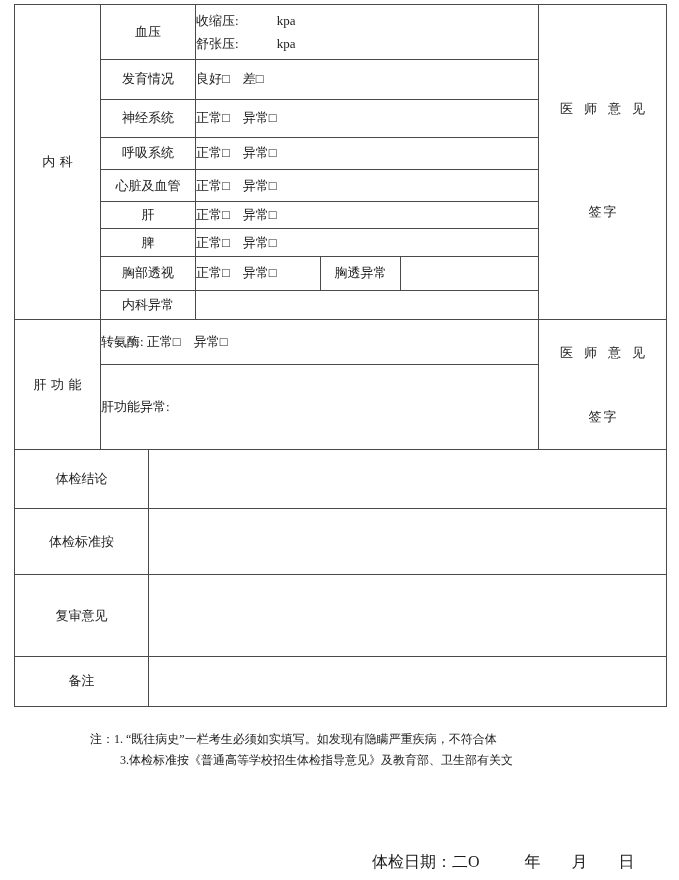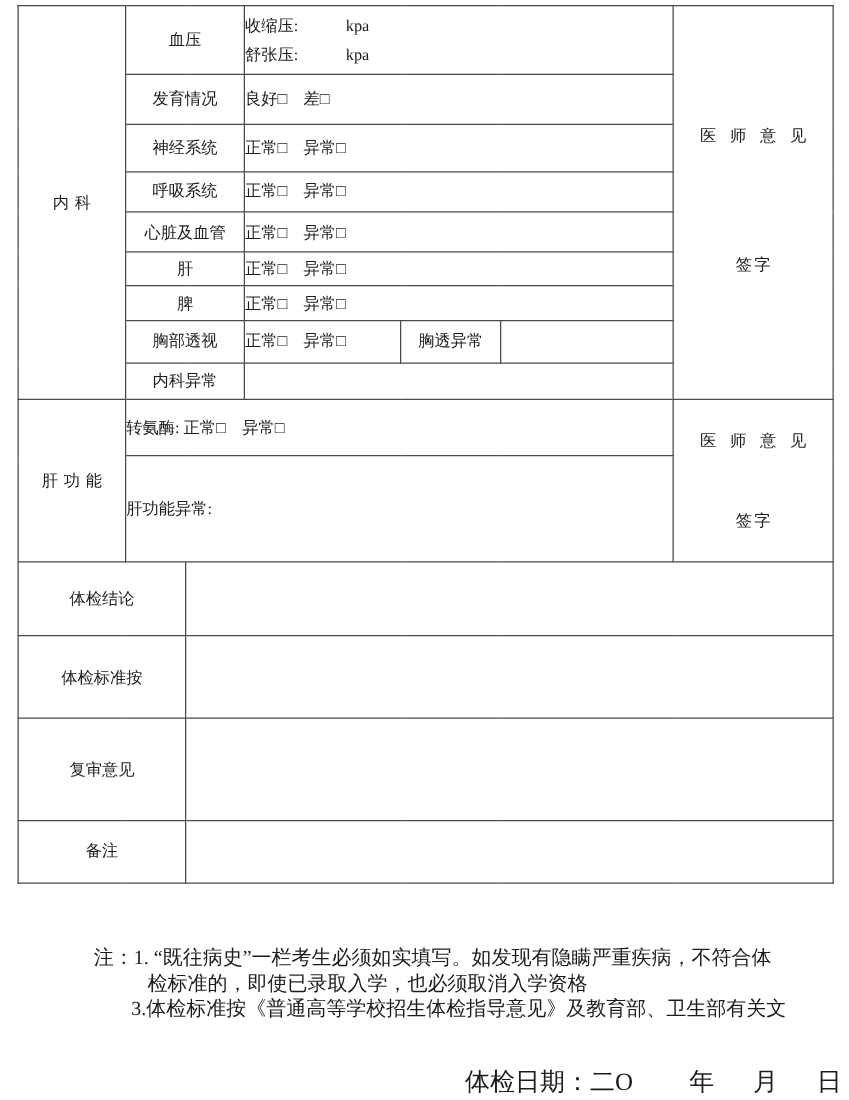--- a/index.html
+++ b/index.html
@@ -28,28 +28,28 @@
   .bp-unit{margin-left:38px;}
   .opinion-cell{position:relative;}
   .op-line{position:absolute;left:0;width:100%;text-align:center;letter-spacing:0.85em;text-indent:0.85em;white-space:nowrap;}
   .sign-line{position:absolute;left:0;width:100%;text-align:center;letter-spacing:0.15em;text-indent:0.15em;}
   .neike-op .op-line{top:95px;}
   .neike-op .sign-line{top:198px;}
   .ggn-op .op-line{top:24px;}
   .ggn-op .sign-line{top:88px;}
   .fill-cell{background:#ffffff;}
   .notes{
-    position:absolute;left:75px;top:729px;width:562px;
-    font-size:16px;line-height:20.6px;margin-top:28px;
+    position:absolute;left:90px;top:729px;width:562px;
+    font-size:12px;line-height:20.6px;
   }
   .note-l2,.note-l5{padding-left:43px;}
   .note-l3,.note-l4{padding-left:30px;}
   .date-line{
     position:absolute;left:372px;top:852px;
-    font-size:20px;white-space:nowrap;
+    font-size:16px;white-space:nowrap;
   }
   .date-gap-lg{margin-left:45px;}
   .date-gap{margin-left:31px;}
 </style>
 </head>
 <body>
 
 <table class="form-table">
   <colgroup>
     <col style="width:86px">
@@ -147,19 +147,18 @@
 
   <tr style="height:49px">
     <td colspan="2" class="lbl">备注</td>
     <td colspan="5" class="fill-cell"></td>
   </tr>
 </tbody>
   </table>
 
 <div class="notes">
   <div class="note-l1">注：1. “既往病史”一栏考生必须如实填写。如发现有隐瞒严重疾病，不符合体</div>
-  <div class="note-l2">检标准的，即使已录取入学，也必须取消入学资格</div>
   <div class="note-l4">3.体检标准按《普通高等学校招生体检指导意见》及教育部、卫生部有关文</div>
 </div>
 
 <div class="date-line">
   <span>体检日期：</span><span>二O</span><span class="date-gap-lg">年</span><span class="date-gap">月</span><span class="date-gap">日</span>
 </div>
 
 </body></html>

